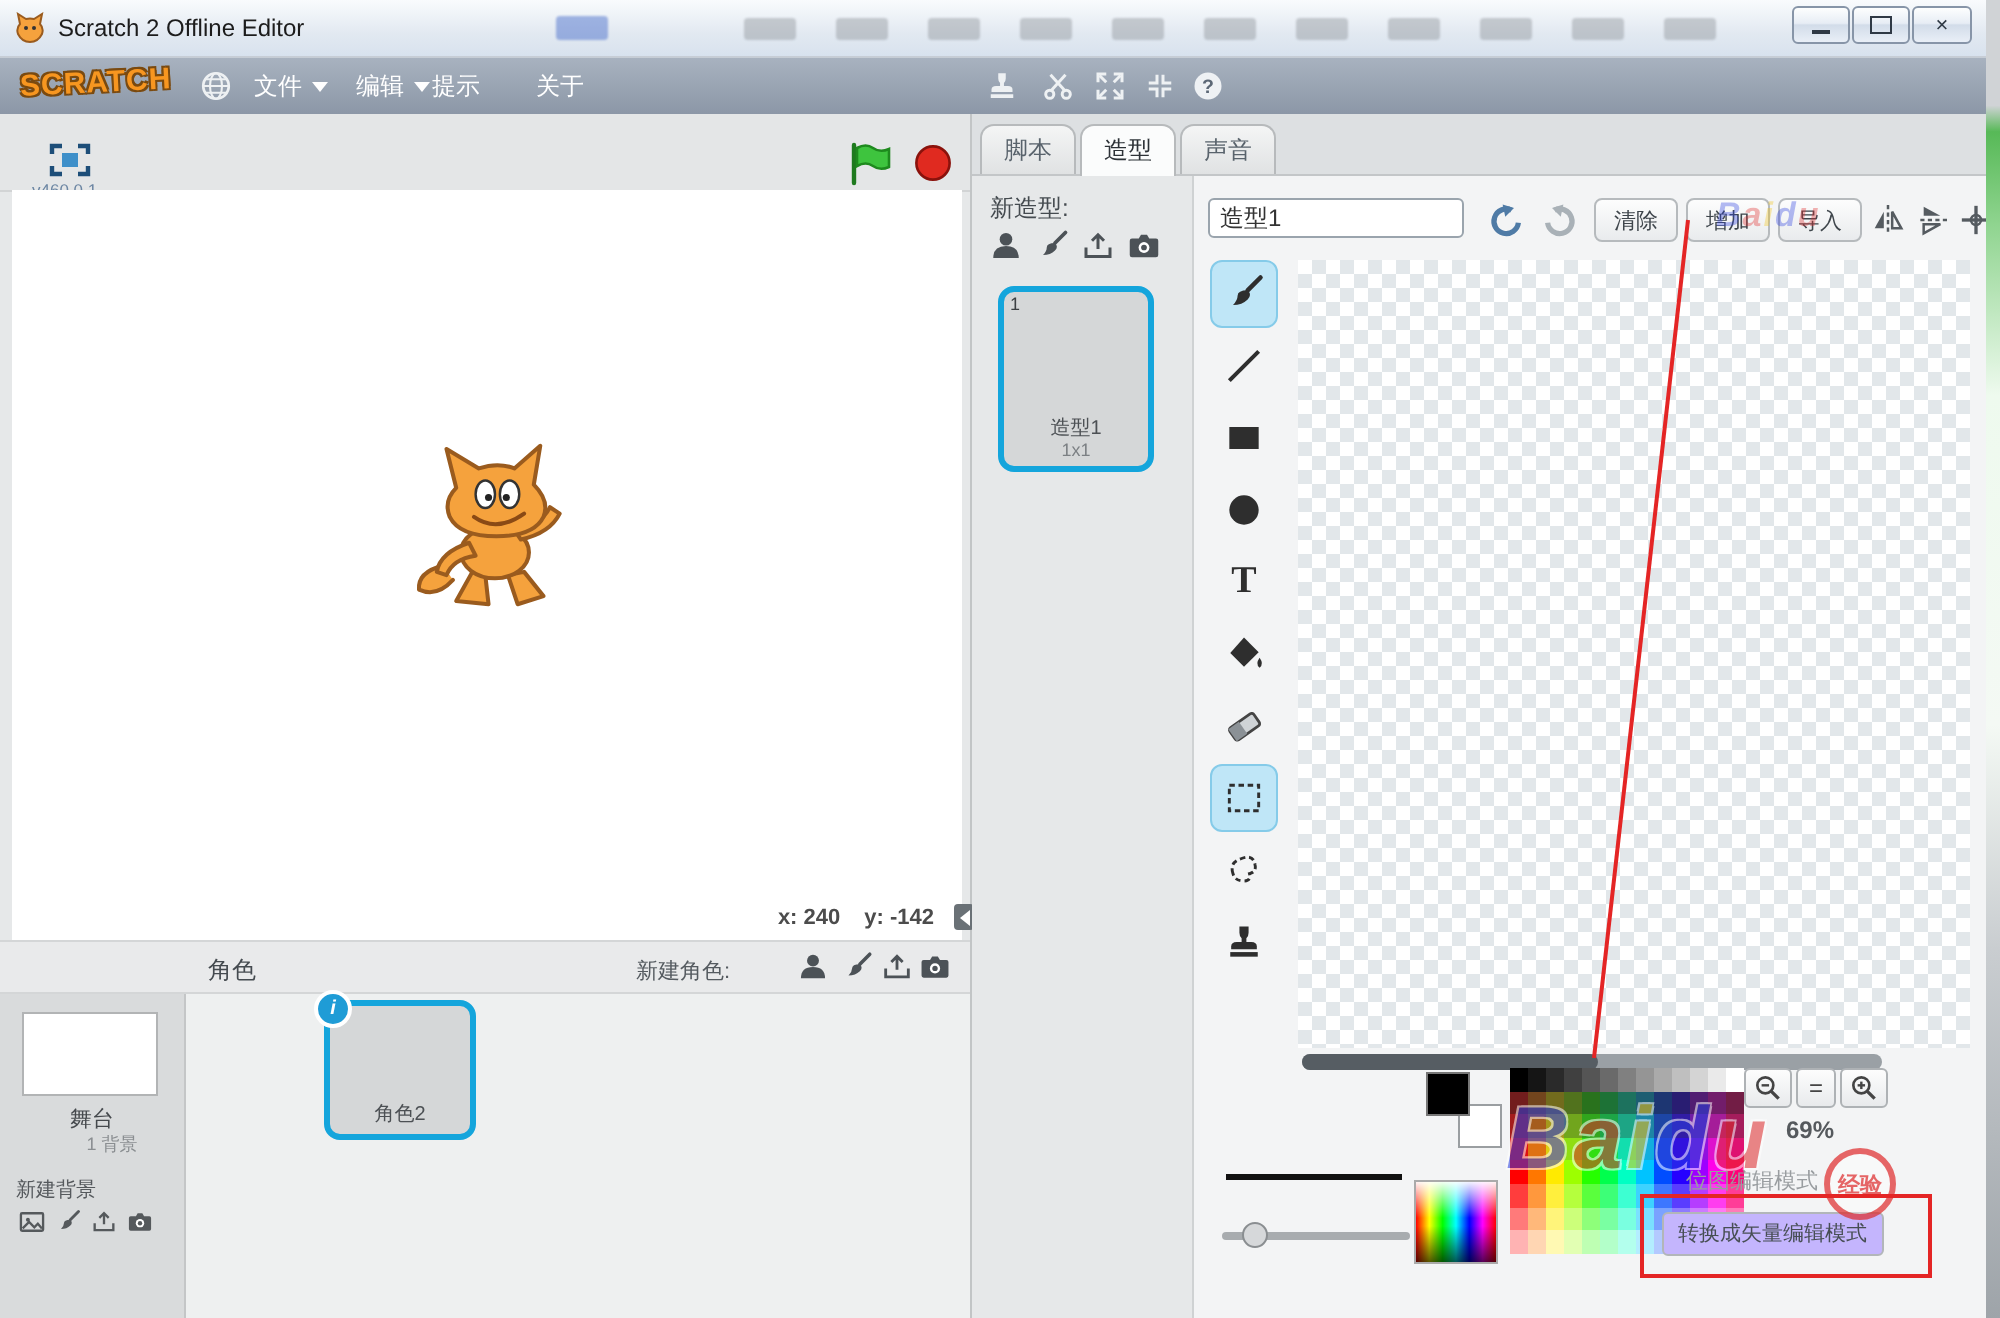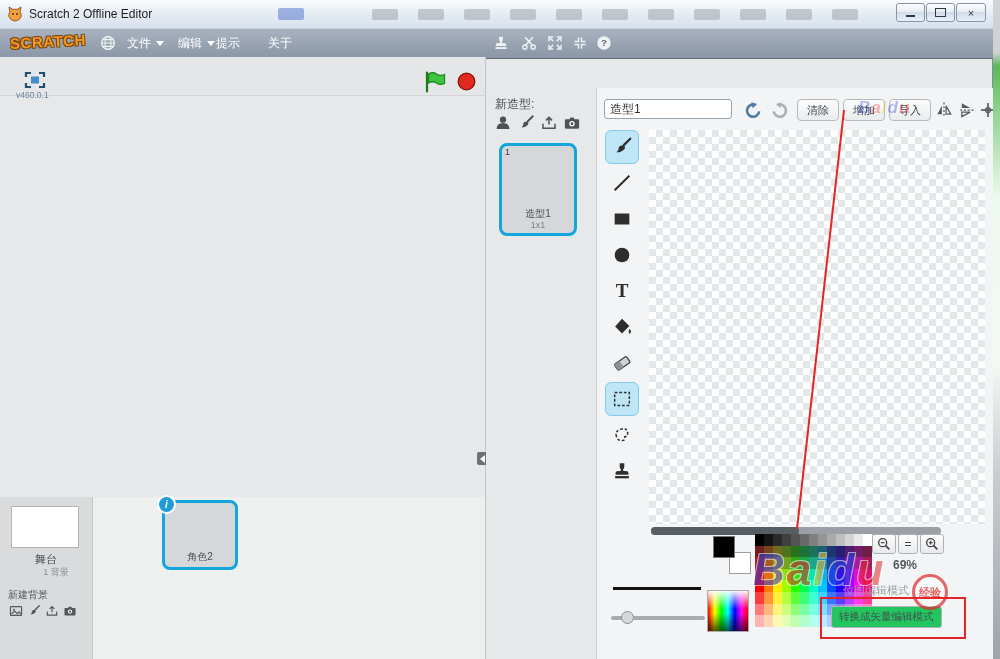--- a/index.html
+++ b/index.html
@@ -73,21 +73,21 @@
   .swatch{position:absolute;width:22px;height:22px;box-sizing:border-box;}
   .palette{position:absolute;left:158px;top:446px;display:grid;grid-template-columns:repeat(13,9px);grid-auto-rows:11.6px;}
   .pal-cell{width:9px;height:11.6px;}
   .gradient-box{position:absolute;left:110px;top:502px;width:42px;height:42px;border:1px solid #aaa;box-sizing:border-box;
     background:linear-gradient(to bottom,rgba(255,255,255,.95),rgba(255,255,255,0) 45%,rgba(0,0,0,0) 55%,rgba(0,0,0,.65)),
                linear-gradient(to right,#f00,#ff0,#0f0,#0ff,#00f,#f0f,#f00);}
   .zoom-btn{position:absolute;top:446px;height:20px;border:1px solid #aeb2b5;border-radius:3px;
             background:linear-gradient(#fdfdfd,#e8eaec);display:flex;align-items:center;justify-content:center;
             font-size:12px;color:#444;box-sizing:border-box;}
   .convert-btn{position:absolute;left:234px;top:518px;padding:3px 7px;font-size:10.5px;color:#474e54;
-               background:#22c55e;border:1px solid #b2b6b9;border-radius:3px;}
+               background:#c4b5fd;border:1px solid #b2b6b9;border-radius:3px;}
   
   .annotation-rect{position:absolute;left:820px;top:597px;width:142px;height:38px;border:2px solid #e42525;z-index:50;pointer-events:none;}
   .annotation-svg{position:absolute;left:0;top:0;width:1000px;height:659px;z-index:50;pointer-events:none;}
   .watermark{position:absolute;left:753px;top:545px;z-index:40;opacity:.55;pointer-events:none;
              font-weight:bold;font-style:italic;font-size:44px;letter-spacing:2px;
              text-shadow:1px 1px 0 #fff,-1px -1px 0 #fff,1px -1px 0 #fff,-1px 1px 0 #fff;}
   .watermark-mini{position:absolute;left:858px;top:98px;z-index:30;opacity:.35;pointer-events:none;
              font-weight:bold;font-style:italic;font-size:17px;letter-spacing:1px;}
   .wm-badge{position:absolute;left:912px;top:574px;width:36px;height:36px;border:3px solid #e02a2a;border-radius:50%;
             background:rgba(255,255,255,.55);color:#e02a2a;font-size:11px;font-weight:bold;
@@ -270,25 +270,50 @@
     </svg>
     <svg class="abs" style="left:423px;top:13px" width="24" height="24" viewBox="0 0 24 24">
         <use href="#ic-flag"></use>
       </svg>
     <svg class="abs" style="left:456px;top:14px" width="21" height="21" viewBox="0 0 24 24">
       <circle cx="12" cy="12" r="9.5" fill="#e02a20" stroke="#8a120c" stroke-width="1.5"></circle>
     </svg>
   </div>
   <span class="abs version-label lbl">v460.0.1</span>
 
+  <div class="stage">
+    <svg class="abs" style="left:193px;top:123px" width="97" height="89" viewBox="0 0 120 110">
+        <use href="#catshape"></use>
+      </svg>
+    <div class="coords">
+      <span class="lbl">x: 240</span>
+      <span class="lbl">y: -142</span>
+    </div>
+  </div>
   <div class="v-divider"></div>
   <div class="collapse-handle">
       <div class="tri-left"></div>
     </div>
 
+  <div class="sprite-header">
+    <span class="abs lbl" style="left:104px;top:6px;font-size:12px;color:#454b50">角色</span>
+    <span class="abs lbl" style="left:318px;top:7px;font-size:11px;color:#555b60">新建角色:</span>
+    <span class="abs small-icon" style="left:398px;top:4px"><svg width="17" height="17" viewBox="0 0 24 24">
+          <use href="#ic-person"></use>
+        </svg></span>
+    <span class="abs small-icon" style="left:420px;top:4px"><svg width="17" height="17" viewBox="0 0 24 24">
+          <use href="#ic-brush"></use>
+        </svg></span>
+    <span class="abs small-icon" style="left:440px;top:4px"><svg width="17" height="17" viewBox="0 0 24 24">
+          <use href="#ic-upload"></use>
+        </svg></span>
+    <span class="abs small-icon" style="left:459px;top:4px"><svg width="17" height="17" viewBox="0 0 24 24">
+          <use href="#ic-camera"></use>
+        </svg></span>
+  </div>
 
   <div class="sprite-dock">
     <div class="stage-strip">
       <div class="abs" style="left:11px;top:9px;width:68px;height:42px;background:#fff;border:1px solid #b2b4b5;box-sizing:border-box"></div>
       <div class="abs lbl" style="left:0;top:55px;width:92px;text-align:center;font-size:11px;color:#45494d">舞台</div>
       <div class="abs lbl" style="left:0;top:69px;width:112px;text-align:center;font-size:9px;color:#8a8e91">1 背景</div>
       <div class="abs lbl" style="left:8px;top:91px;font-size:10px;color:#55595d">新建背景</div>
       <span class="abs" style="left:9px;top:107px;color:#55595c"><svg width="14" height="14" viewBox="0 0 24 24">
             <use href="#ic-landscape"></use>
           </svg></span>
@@ -303,20 +328,31 @@
           </svg></span>
     </div>
 
 
     <div class="sprite-card sel-border" style="left:162px;top:3px;width:76px;height:70px">
       <div class="info-badge" style="left:-8px;top:-8px">i</div>
       <div class="abs lbl" style="left:0;bottom:3px;width:70px;text-align:center;font-size:10px;color:#4c5054">角色2</div>
     </div>
   </div>
 
+  <div class="tabrow">
+    <div class="tab" style="left:4px">
+        <span class="lbl">脚本</span>
+      </div>
+    <div class="tab active" style="left:54px">
+        <span class="lbl">造型</span>
+      </div>
+    <div class="tab" style="left:104px">
+        <span class="lbl">声音</span>
+      </div>
+  </div>
 
   <div class="costume-col">
     <span class="abs lbl" style="left:9px;top:8px;font-size:12px;color:#454b50">新造型:</span>
     <span class="abs small-icon" style="left:8px;top:26px"><svg width="18" height="18" viewBox="0 0 24 24">
           <use href="#ic-person"></use>
         </svg></span>
     <span class="abs small-icon" style="left:31px;top:26px"><svg width="18" height="18" viewBox="0 0 24 24">
           <use href="#ic-brush"></use>
         </svg></span>
     <span class="abs small-icon" style="left:54px;top:26px"><svg width="18" height="18" viewBox="0 0 24 24">

